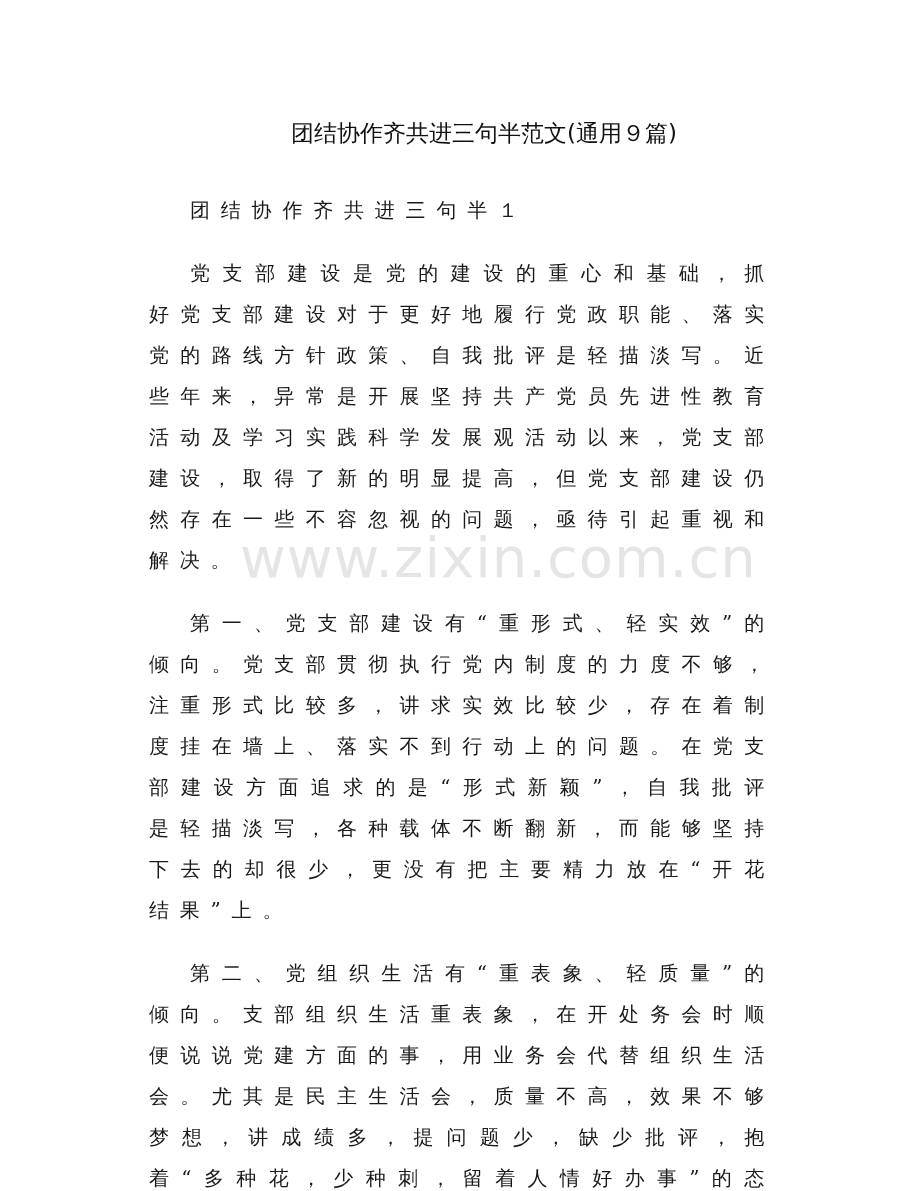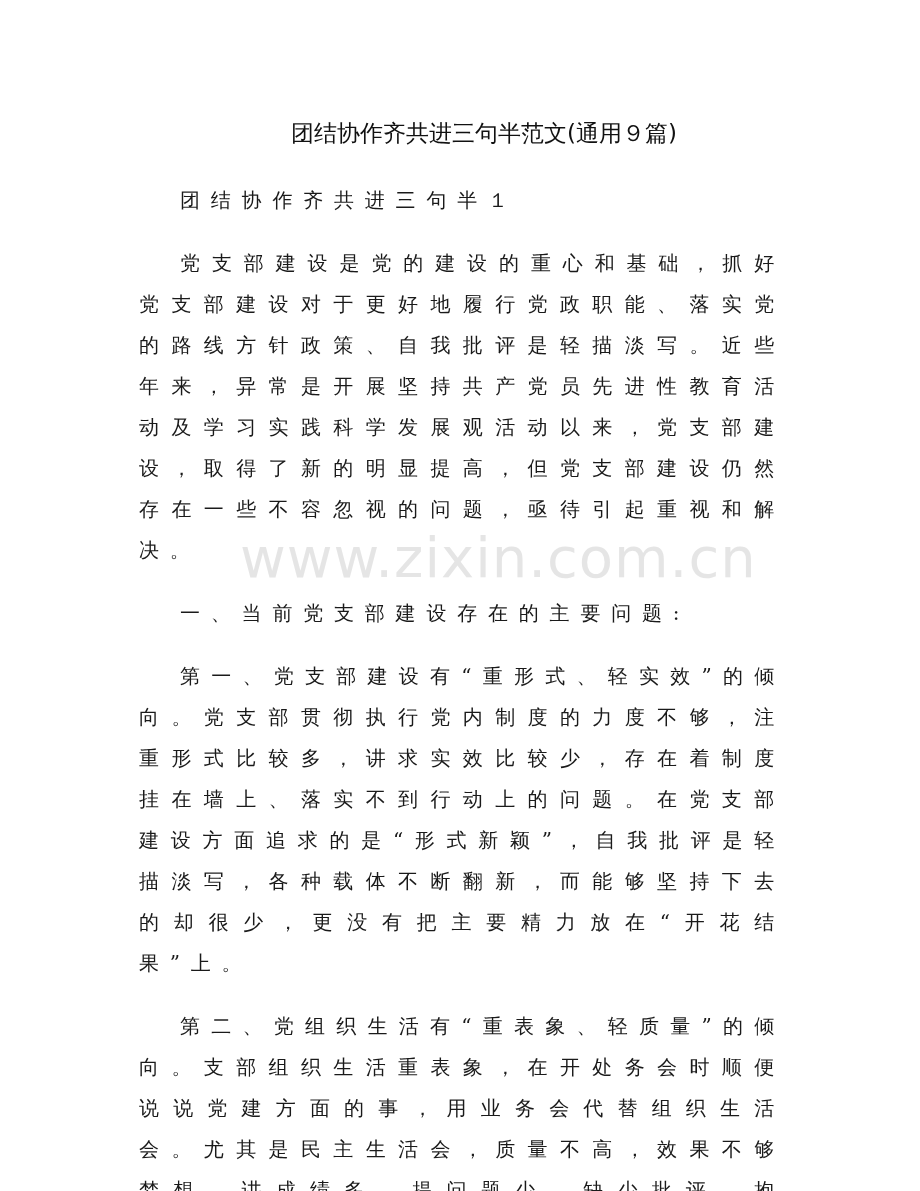--- a/index.html
+++ b/index.html
@@ -9,38 +9,37 @@
       position: absolute; left: 0; width: 920px; top: 118px;
       text-align: center; font-family: "DejaVu Sans", "Liberation Sans", sans-serif;
       font-size: 23px; color: #111; letter-spacing: 0px; padding-left: 24px;
     }
     .content {
       position: absolute; left: 137px; top: 178px; width: 650px;
       font-family: "DejaVu Serif", "Liberation Serif", serif;
       font-size: 20px; color: #1a1a1a; line-height: 41px;
       letter-spacing: 10.8px;
     }
-    .content p { margin: 2px; text-align: justify; text-indent: 41px; }
+    .content p { margin: 12px; text-align: justify; text-indent: 41px; }
     .content p.heading { margin-bottom: 22px; }
     .content p.para { margin-bottom: 22px; }
     .watermark {
       position: absolute; left: 240px; top: 525px; width: 440px;
       font-family: "DejaVu Sans", "Liberation Sans", sans-serif;
       font-size: 56px; color: rgba(180,180,180,0.35); letter-spacing: 1px;
       white-space: nowrap; pointer-events: none; text-align: right;
     }
   </style>
 </head>
 <body>
 
 <div class="page">
   <div class="title">团结协作齐共进三句半范文(通用９篇)</div>
 
   <div class="content">
     <p class="heading">团结协作齐共进三句半１</p>
     <p class="para">党支部建设是党的建设的重心和基础，抓好党支部建设对于更好地履行党政职能、落实党的路线方针政策、自我批评是轻描淡写。近些年来，异常是开展坚持共产党员先进性教育活动及学习实践科学发展观活动以来，党支部建设，取得了新的明显提高，但党支部建设仍然存在一些不容忽视的问题，亟待引起重视和解决。</p>
-    <p class="para">一、当前党支部建设存在的主要问题:</p>
     <p class="para">第一、党支部建设有“重形式、轻实效”的倾向。党支部贯彻执行党内制度的力度不够，注重形式比较多，讲求实效比较少，存在着制度挂在墙上、落实不到行动上的问题。在党支部建设方面追求的是“形式新颖”，自我批评是轻描淡写，各种载体不断翻新，而能够坚持下去的却很少，更没有把主要精力放在“开花结果”上。</p>
     <p class="para">第二、党组织生活有“重表象、轻质量”的倾向。支部组织生活重表象，在开处务会时顺便说说党建方面的事，用业务会代替组织生活会。尤其是民主生活会，质量不高，效果不够梦想，讲成绩多，提问题少，缺少批评，抱着“多种花，少种刺，留着人情好办事”的态度。自我批评是轻描淡写，泛泛而论，点的问题谁都能对上，批评与不批评没有什么两样。对支部存在的问题不敢认真</p>
   </div>
 
   <div class="watermark">www.zixin.com.cn</div>
 </div>
 
 </body></html>

